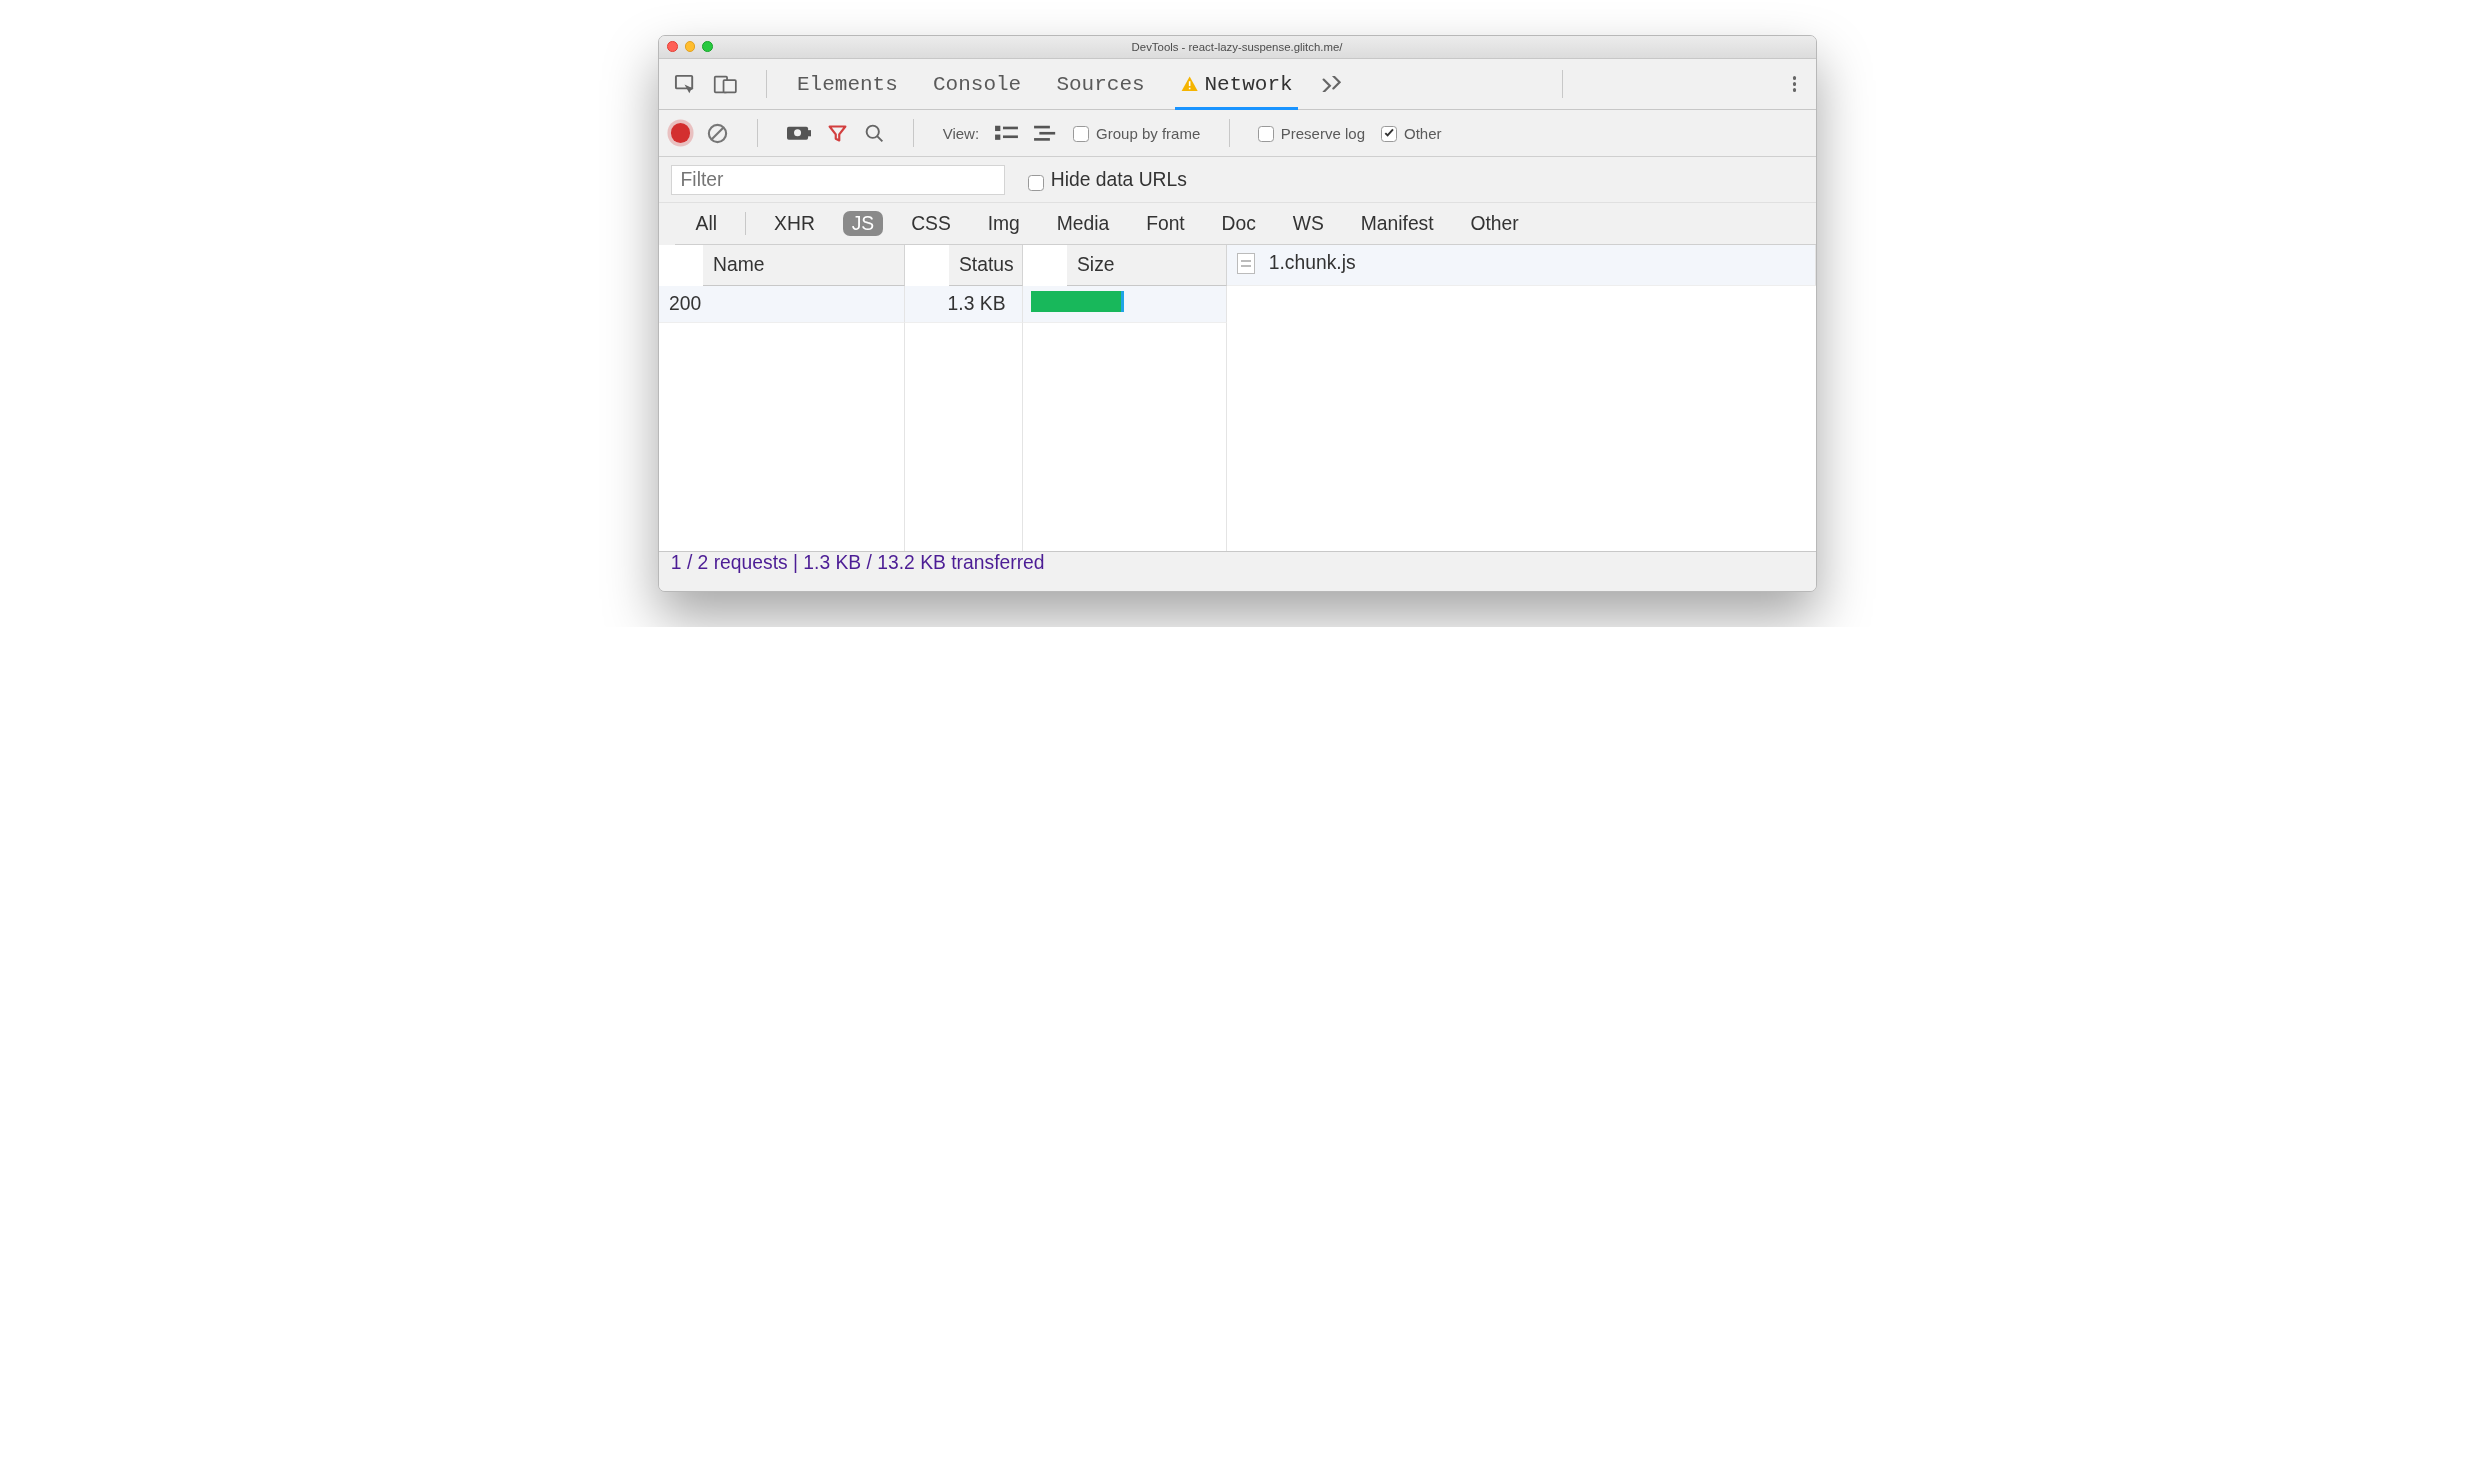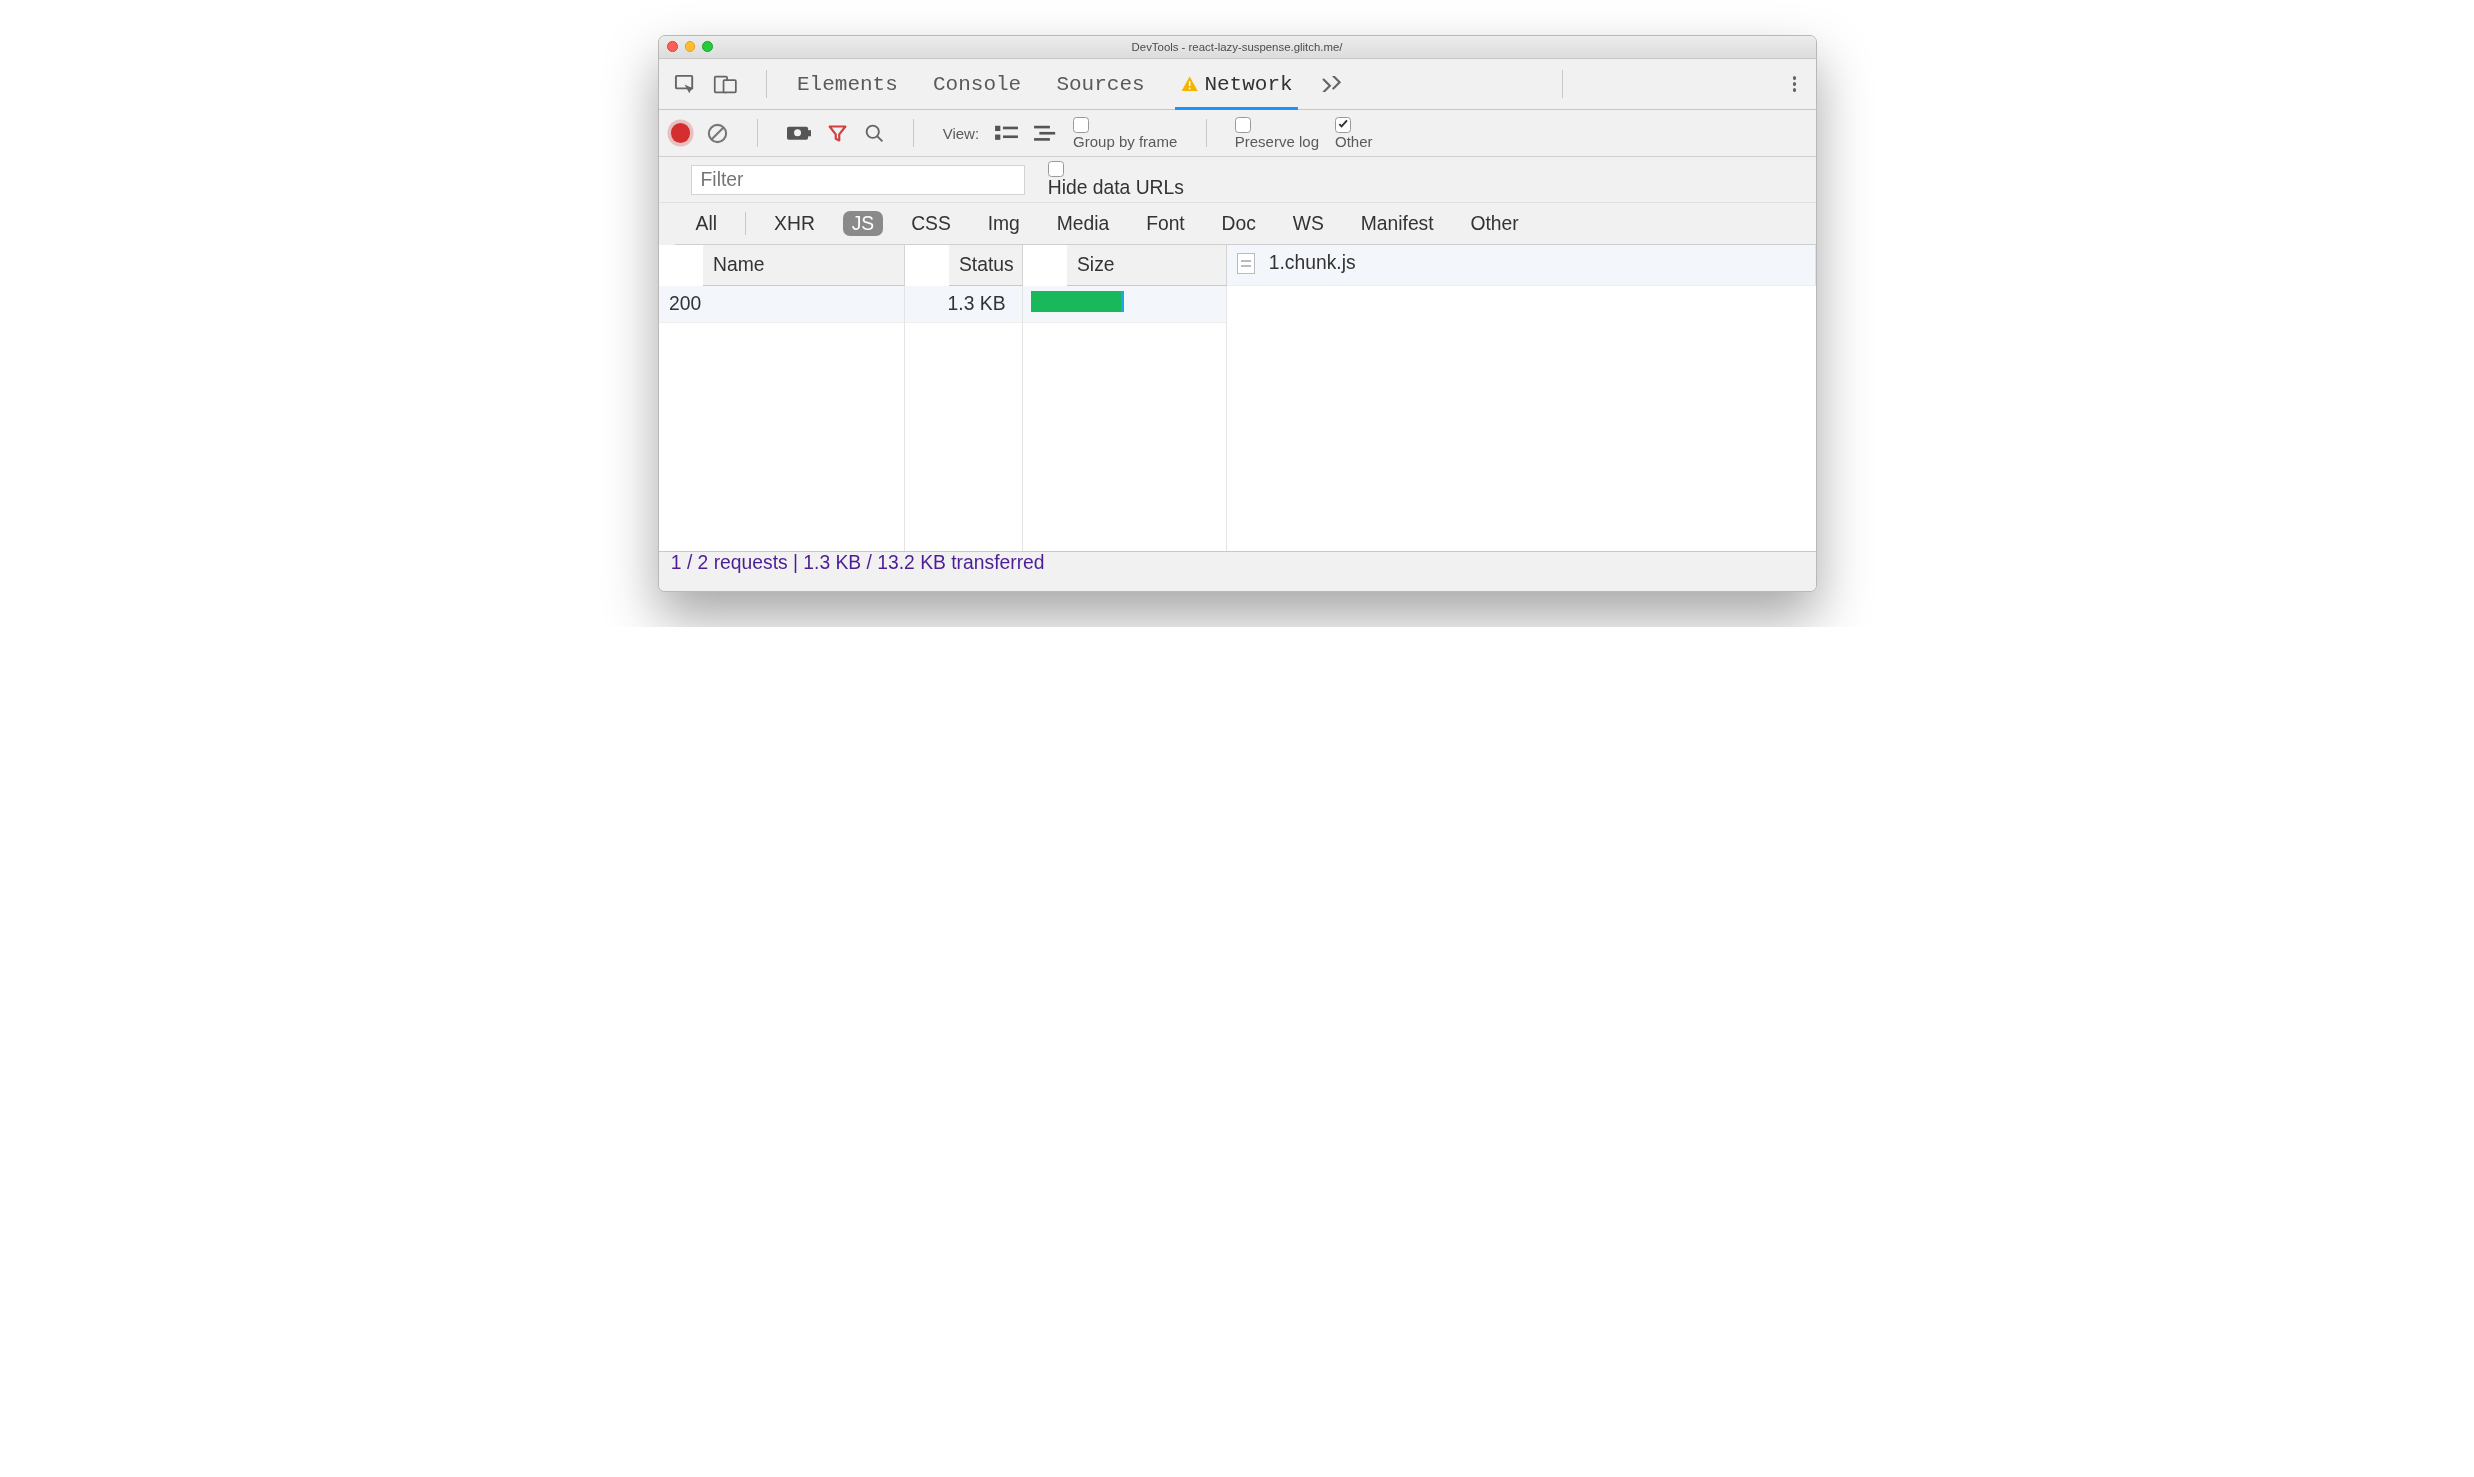--- a/index.html
+++ b/index.html
@@ -79,30 +79,30 @@
   .rec { width:19.3px;height:19.3px;border-radius:50%;background:#d32f2f;
          box-shadow:0 0 0 3.5px rgba(211,47,47,.25);}
   .ico { display:inline-flex; align-items:center; justify-content:center; }
   .chk {
     width:16px;height:16px;border:1.3px solid #999;border-radius:3.5px;
     background:#fff; display:inline-flex; align-items:center; justify-content:center;
     vertical-align:middle; margin-right:7px;
   }
   .chk.checked svg{display:block;}
   .chk svg{display:none; width:12.3px;height:12.3px;}
-  .labelrow{display:flex;align-items:flex-start;white-space:nowrap;flex-direction:column;}
+  .labelrow{display:flex;align-items:flex-end;white-space:nowrap;}
   
   .filterrow {
     height:46px; display:flex; align-items:center; padding:0 12.3px;
     border-bottom:0.9px solid #e0e0e0; background:#f1f1f1; font-size:19.3px; color:#333;
     gap:23px;
   }
   .filter-input {
     width:334px; height:30px; border:0.9px solid #d4d4d4; background:#fff;
-    padding:0 8.8px; font-size:19.3px; color:#888;margin-left:20px;
+    padding:0 8.8px; font-size:19.3px; color:#888;
   }
   
   .typerow {
     height:42px; display:flex; align-items:center; gap:19.3px; padding:0 12.3px;
     border-bottom:0.9px solid #cfcfcf; background:#f1f1f1; font-size:19.3px; color:#333;margin-left:16px;
   }
   .typerow .pill {
     padding:1.8px 8.8px; border-radius:7px;
   }
   .typerow .pill.selected{

